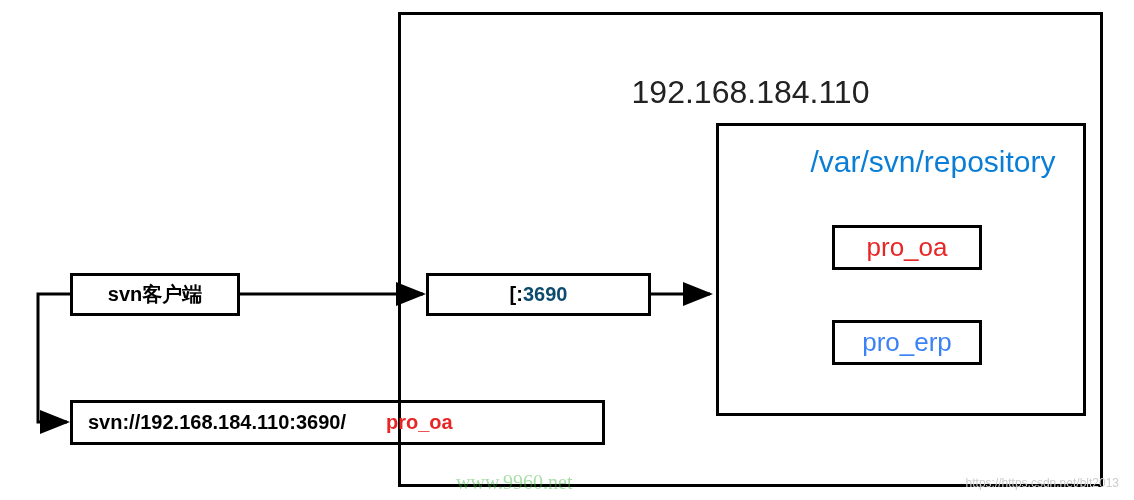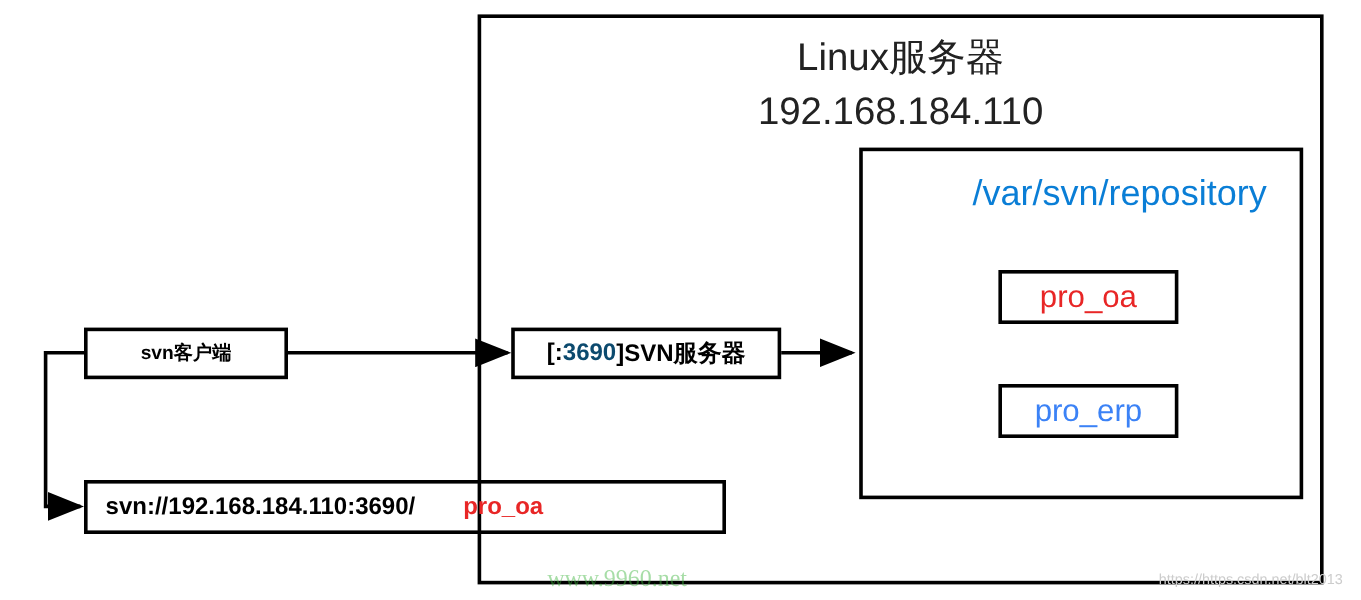--- a/index.html
+++ b/index.html
@@ -19,21 +19,21 @@
       position: absolute;
       left: 70px;
       top: 273px;
       width: 170px;
       height: 43px;
       border: 3px solid black;
       display: flex;
       align-items: center;
       justify-content: center;
       font-weight: bold;
-      font-size: 16px;
+      font-size: 20px;
     }
     .svn-url-box {
       position: absolute;
       left: 70px;
       top: 400px;
       width: 535px;
       height: 45px;
       border: 3px solid black;
       display: flex;
       align-items: center;
@@ -143,38 +143,37 @@
       color: rgba(60, 180, 60, 0.45);
       font-family: Liberation Serif, serif;
     }
   </style>
 </head>
 <body>
 
 <div class="server-box"></div>
 
 <div class="server-title">
-  <span>Linux服务器</span><br>
+  <br>
   <span>192.168.184.110</span>
 </div>
 
 <div class="repo-box"></div>
 <div class="repo-title">/var/svn/repository</div>
 
 <div class="repo-item oa">
   <span>pro_oa</span>
 </div>
 <div class="repo-item erp">
   <span>pro_erp</span>
 </div>
 
 <div class="svn-server-box">
   <span>[:</span>
     <span class="blue">3690</span>
-    <span>]SVN服务器</span>
 </div>
 
 <div class="client-box">
   <span>svn客户端</span>
 </div>
 
 <div class="svn-url-box">
   <span>svn://192.168.184.110:3690/</span>
     <span class="red">pro_oa</span>
 </div>

